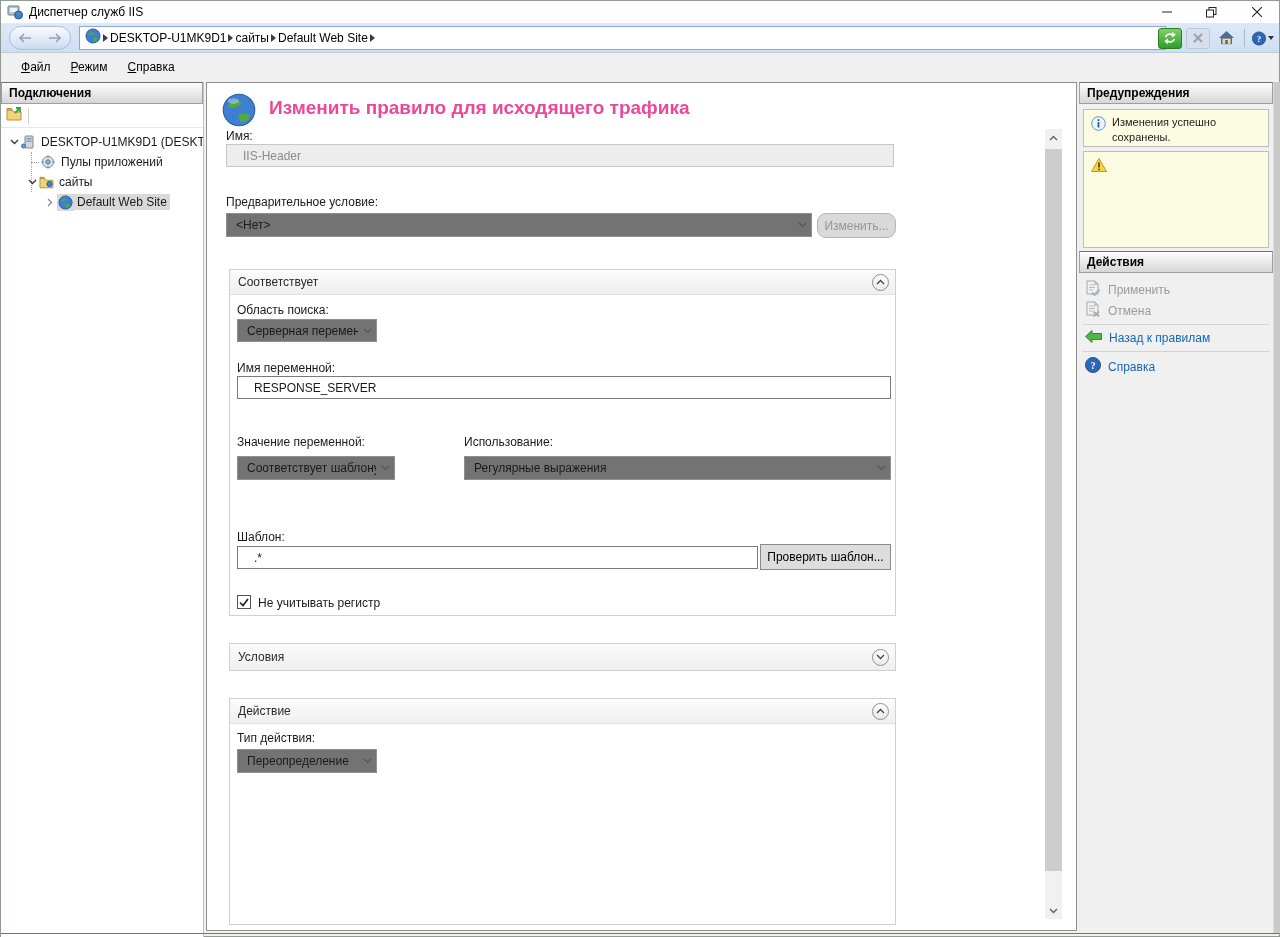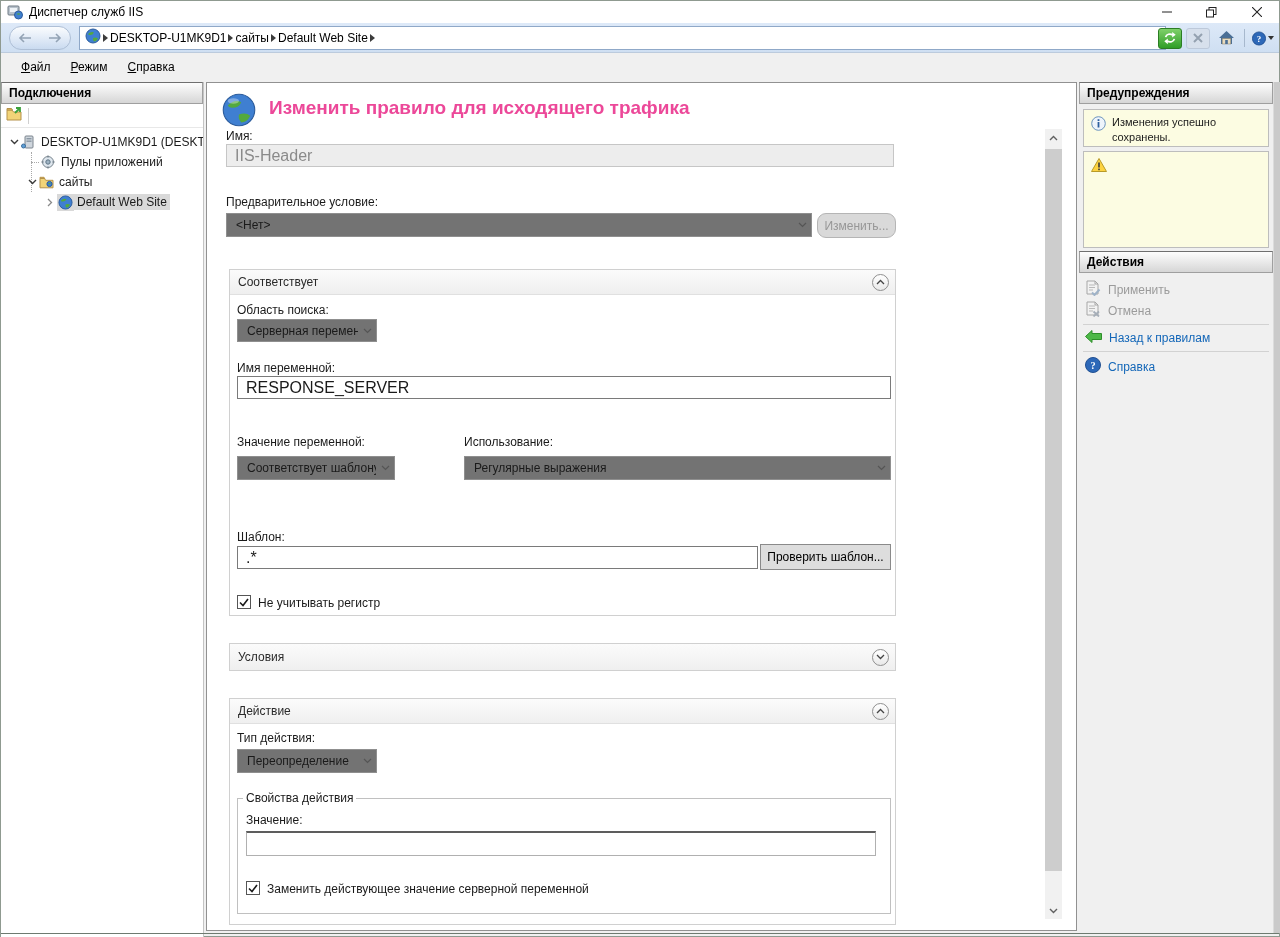--- a/index.html
+++ b/index.html
@@ -45,21 +45,21 @@
   .tw { display:inline-flex; width:14px; justify-content:center; flex:none; }
   .tree-icon { display:inline-flex; width:17px; flex:none; }
   .dotline-v { position:absolute; left:30px; top:70px; height:40px; border-left:1px dotted #a8a8a8; }
   .dotline-h { position:absolute; left:30px; top:80px; width:8px; border-top:1px dotted #a8a8a8; }
 
   
   .content { position:absolute; left:205px; top:81px; width:871px; height:849px; background:#ffffff; border:1px solid #919191; }
   .content-title { position:absolute; left:62px; top:14px; font-size:19px; color:#ec4899; }
   .hdr-globe { position:absolute; left:14px; top:9px; width:36px; height:36px; }
   .form-label { position:absolute; font-size:12px; color:#1a1a1a; white-space:nowrap; }
-  .textbox { position:absolute; height:23px; border:1px solid #7a7a7a; background:#fff; font-family:"Liberation Sans",sans-serif; font-size:16px; color:#1a1a1a; padding:0 8px; }
+  .textbox { position:absolute; height:23px; border:1px solid #7a7a7a; background:#fff; font-family:"Liberation Sans",sans-serif; font-size:12px; color:#1a1a1a; padding:0 16px; }
   .textbox:disabled, .textbox.disabled { background:#ededed; border-color:#c6c6c6; color:#8a8a8a; }
   .combo { position:absolute; height:24px; background:#737373; border:1px solid #8f8f8f; display:flex; align-items:center; font-size:12px; color:#1a1a1a; padding-left:9px; }
   .combo .combo-value { flex:1; white-space:nowrap; overflow:hidden; }
   .combo .combo-arrow { width:18px; display:flex; justify-content:center; flex:none; }
   .btn { position:absolute; background:#dddddd; border:1px solid #8a8a8a; font-family:"Liberation Sans",sans-serif; font-size:12px; color:#000; }
   .btn.disabled { background:#d9d9d9; border-color:#b5b5b5; color:#979797; }
   .section { position:absolute; border:1px solid #d0d0d0; background:#fff; }
   .section-header { position:absolute; left:0; top:0; right:0; height:25px; background:linear-gradient(#fbfbfb,#efefef); border-bottom:1px solid #e0e0e0; display:flex; align-items:center; padding:0 6px 0 8px; font-size:12px; color:#2a2a2a; }
   .section-header .sh-label { flex:1; }
   .collapse-btn { width:17px; height:17px; border:1px solid #8f8f8f; border-radius:50%; background:linear-gradient(#ffffff,#e9e9e9); display:flex; align-items:center; justify-content:center; }
@@ -354,31 +354,20 @@
       </div>
       <label class="form-label" style="left:7px; top:32px;">Тип действия:</label>
       <div class="combo" style="left:7px; top:50px; width:140px;">
         <span class="combo-value">Переопределение</span>
         <span class="combo-arrow">
             <svg width="9" height="6" viewBox="0 0 9 6">
               <path d="M1 1 L4.5 4.5 L8 1" stroke="#555" stroke-width="1.2" fill="none"></path>
             </svg>
           </span>
       </div>
-      <fieldset class="groupbox" style="left:7px; top:92px; width:654px; height:123px;">
-        <legend>Свойства действия</legend>
-        <label class="form-label" style="left:8px; top:8px;">Значение:</label>
-        <input class="textbox val-input" style="left: 8px; top: 26px; width: 630px; height: 25px;" value="">
-        <span class="checkbox" style="left:8px; top:76px;">
-            <svg width="10" height="9" viewBox="0 0 10 9">
-              <path d="M1 4.5 L4 7.5 L9 1" stroke="#1a1a1a" stroke-width="1.6" fill="none"></path>
-            </svg>
-          </span>
-        <label class="form-label" style="left:29px; top:77px;">Заменить действующее значение серверной переменной</label>
-      </fieldset>
     </div>
 
     <div class="scrollbar">
       <span class="sb-btn" style="top:0;">
           <svg width="9" height="6" viewBox="0 0 9 6">
             <path d="M1 5 L4.5 1.5 L8 5" stroke="#606060" stroke-width="1.4" fill="none"></path>
           </svg>
         </span>
       <span class="sb-thumb"></span>
       <span class="sb-btn" style="bottom:0; top:auto;">

